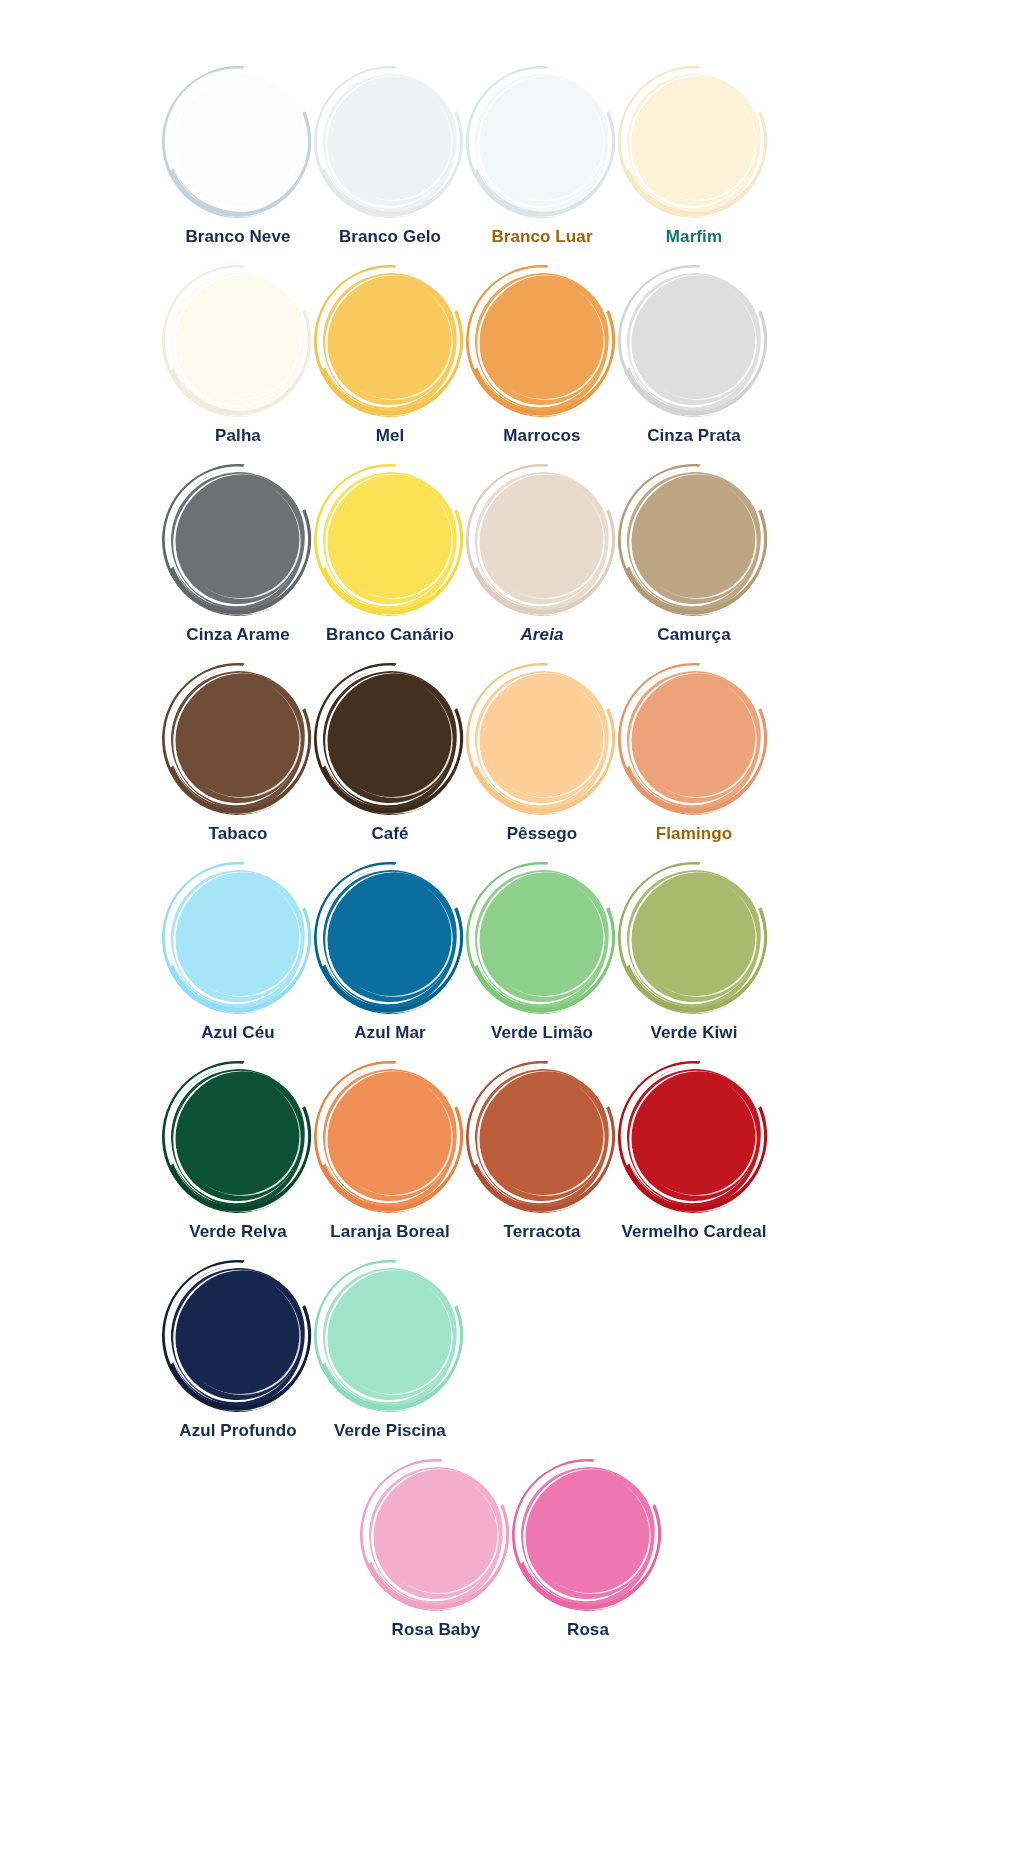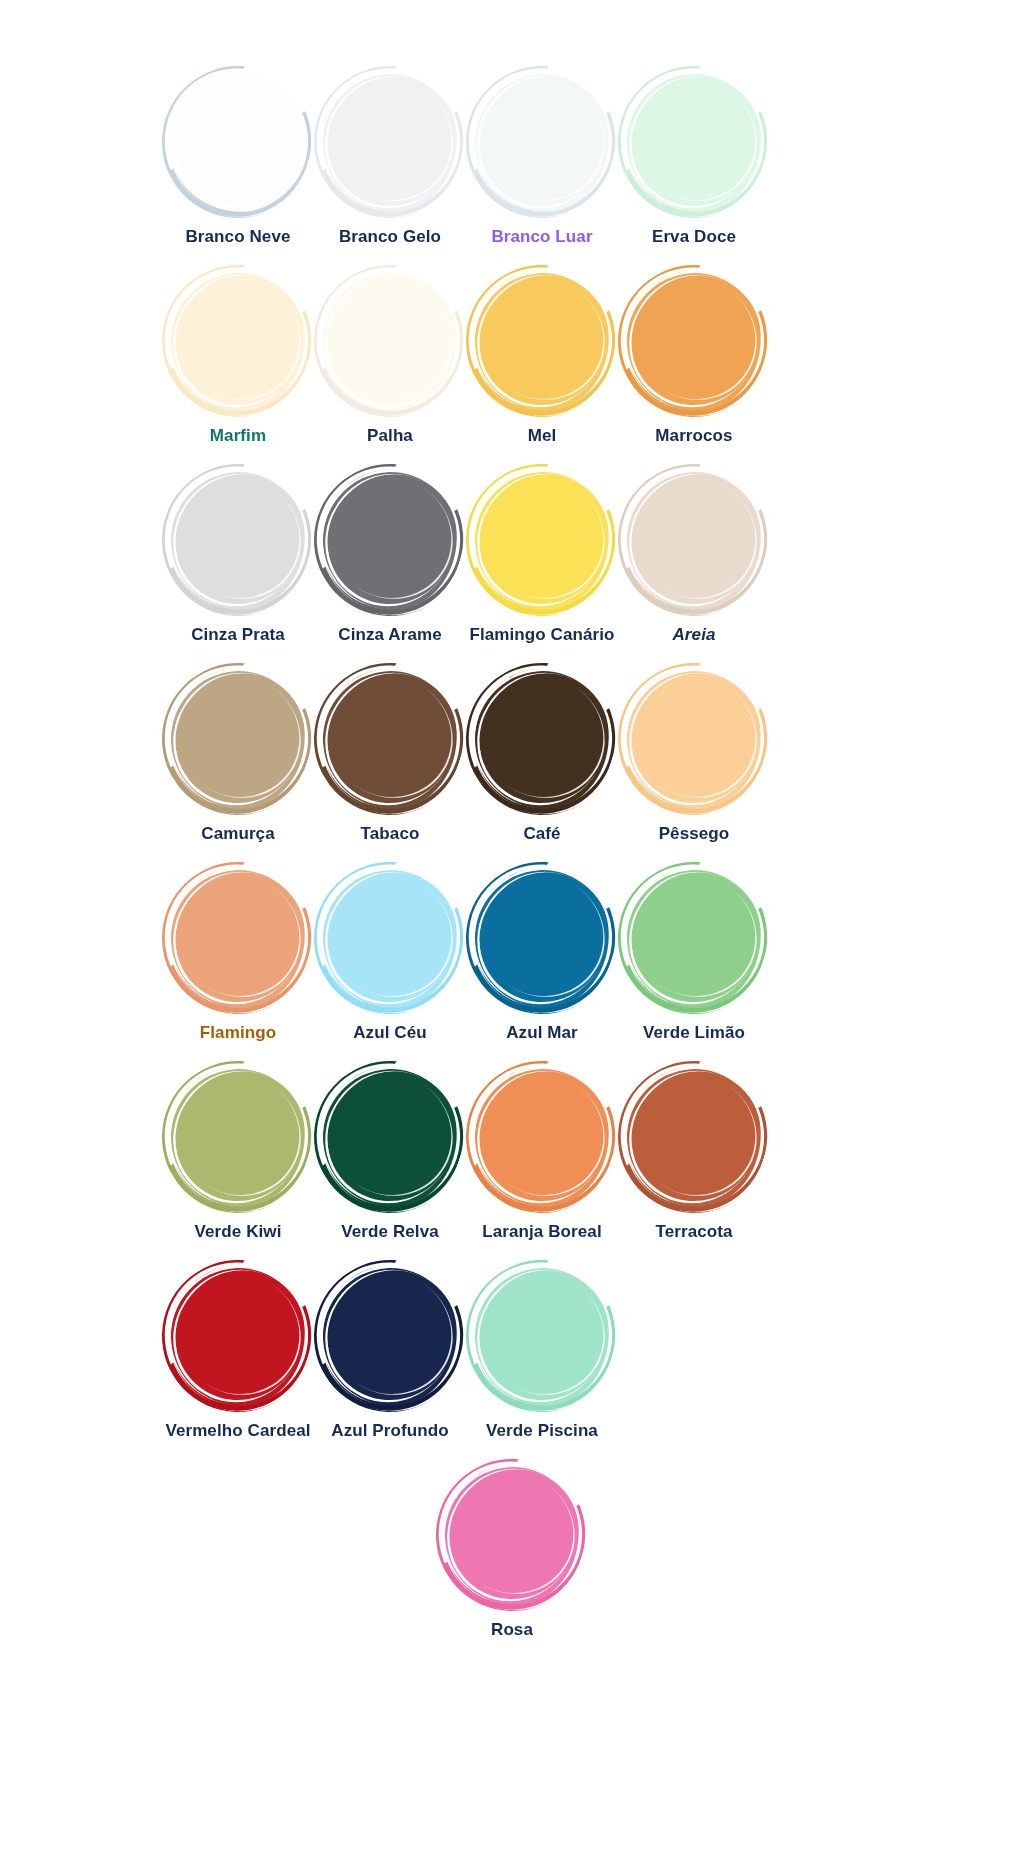--- a/index.html
+++ b/index.html
@@ -159,32 +159,21 @@
       </div>
       <div class="swatch-cell">
         <div class="swatch-circle-wrap">
           <div class="ring ring-a" style="border-right-color: rgb(219, 228, 232); border-bottom-color: rgb(219, 228, 232);"></div>
           <div class="ring ring-b" style="border-top-color: rgb(219, 228, 232); border-right-color: rgb(219, 228, 232);"></div>
           <div class="blob" style="background: rgb(243, 247, 248);"></div>
           <div class="sliver sliver-1"></div>
           <div class="sliver sliver-2"></div>
           <div class="sliver sliver-3"></div>
         </div>
-        <div class="swatch-label" style="color: #8b5cf6; text-align: center;">Branco Luar</div>
-      </div>
-      <div class="swatch-cell">
-        <div class="swatch-circle-wrap">
-          <div class="ring ring-a" style="border-right-color: rgb(205, 239, 217); border-bottom-color: rgb(205, 239, 217);"></div>
-          <div class="ring ring-b" style="border-top-color: rgb(205, 239, 217); border-right-color: rgb(205, 239, 217);"></div>
-          <div class="blob" style="background: rgb(221, 247, 229);"></div>
-          <div class="sliver sliver-1"></div>
-          <div class="sliver sliver-2"></div>
-          <div class="sliver sliver-3"></div>
-        </div>
-        <div class="swatch-label" style="color: rgb(21, 42, 84);">Erva Doce</div>
+        <div class="swatch-label" style="color: #a16207; text-align: center;">Branco Luar</div>
       </div>
       <div class="swatch-cell">
         <div class="swatch-circle-wrap">
           <div class="ring ring-a" style="border-right-color: rgb(248, 232, 197); border-bottom-color: rgb(248, 232, 197);"></div>
           <div class="ring ring-b" style="border-top-color: rgb(248, 232, 197); border-right-color: rgb(248, 232, 197);"></div>
           <div class="blob" style="background: rgb(253, 242, 215);"></div>
           <div class="sliver sliver-1"></div>
           <div class="sliver sliver-2"></div>
           <div class="sliver sliver-3"></div>
         </div>
@@ -247,21 +236,21 @@
       </div>
       <div class="swatch-cell">
         <div class="swatch-circle-wrap">
           <div class="ring ring-a" style="border-right-color: rgb(246, 218, 69); border-bottom-color: rgb(246, 218, 69);"></div>
           <div class="ring ring-b" style="border-top-color: rgb(246, 218, 69); border-right-color: rgb(246, 218, 69);"></div>
           <div class="blob" style="background: rgb(250, 225, 85);"></div>
           <div class="sliver sliver-1"></div>
           <div class="sliver sliver-2"></div>
           <div class="sliver sliver-3"></div>
         </div>
-        <div class="swatch-label" style="color: rgb(21, 42, 84);">Flamingo Canário</div>
+        <div class="swatch-label" style="color: rgb(21, 42, 84);">Branco Canário</div>
       </div>
       <div class="swatch-cell">
         <div class="swatch-circle-wrap">
           <div class="ring ring-a" style="border-right-color: rgb(221, 205, 189); border-bottom-color: rgb(221, 205, 189);"></div>
           <div class="ring ring-b" style="border-top-color: rgb(221, 205, 189); border-right-color: rgb(221, 205, 189);"></div>
           <div class="blob" style="background: rgb(232, 218, 205);"></div>
           <div class="sliver sliver-1"></div>
           <div class="sliver sliver-2"></div>
           <div class="sliver sliver-3"></div>
         </div>
@@ -428,20 +417,31 @@
           <div class="blob" style="background: rgb(159, 227, 200);"></div>
           <div class="sliver sliver-1"></div>
           <div class="sliver sliver-2"></div>
           <div class="sliver sliver-3"></div>
         </div>
         <div class="swatch-label" style="color: rgb(21, 42, 84);">Verde Piscina</div>
       </div>
     </div>
 
   <div class="last-row" id="grid-last">
+      <div class="swatch-cell">
+        <div class="swatch-circle-wrap">
+          <div class="ring ring-a" style="border-right-color: rgb(239, 160, 195); border-bottom-color: rgb(239, 160, 195);"></div>
+          <div class="ring ring-b" style="border-top-color: rgb(239, 160, 195); border-right-color: rgb(239, 160, 195);"></div>
+          <div class="blob" style="background: rgb(244, 174, 205);"></div>
+          <div class="sliver sliver-1"></div>
+          <div class="sliver sliver-2"></div>
+          <div class="sliver sliver-3"></div>
+        </div>
+        <div class="swatch-label" style="color: rgb(21, 42, 84);">Rosa Baby</div>
+      </div>
       <div class="swatch-cell">
         <div class="swatch-circle-wrap">
           <div class="ring ring-a" style="border-right-color: rgb(233, 102, 165); border-bottom-color: rgb(233, 102, 165);"></div>
           <div class="ring ring-b" style="border-top-color: rgb(233, 102, 165); border-right-color: rgb(233, 102, 165);"></div>
           <div class="blob" style="background: rgb(238, 119, 177);"></div>
           <div class="sliver sliver-1"></div>
           <div class="sliver sliver-2"></div>
           <div class="sliver sliver-3"></div>
         </div>
         <div class="swatch-label" style="color: rgb(21, 42, 84);">Rosa</div>

